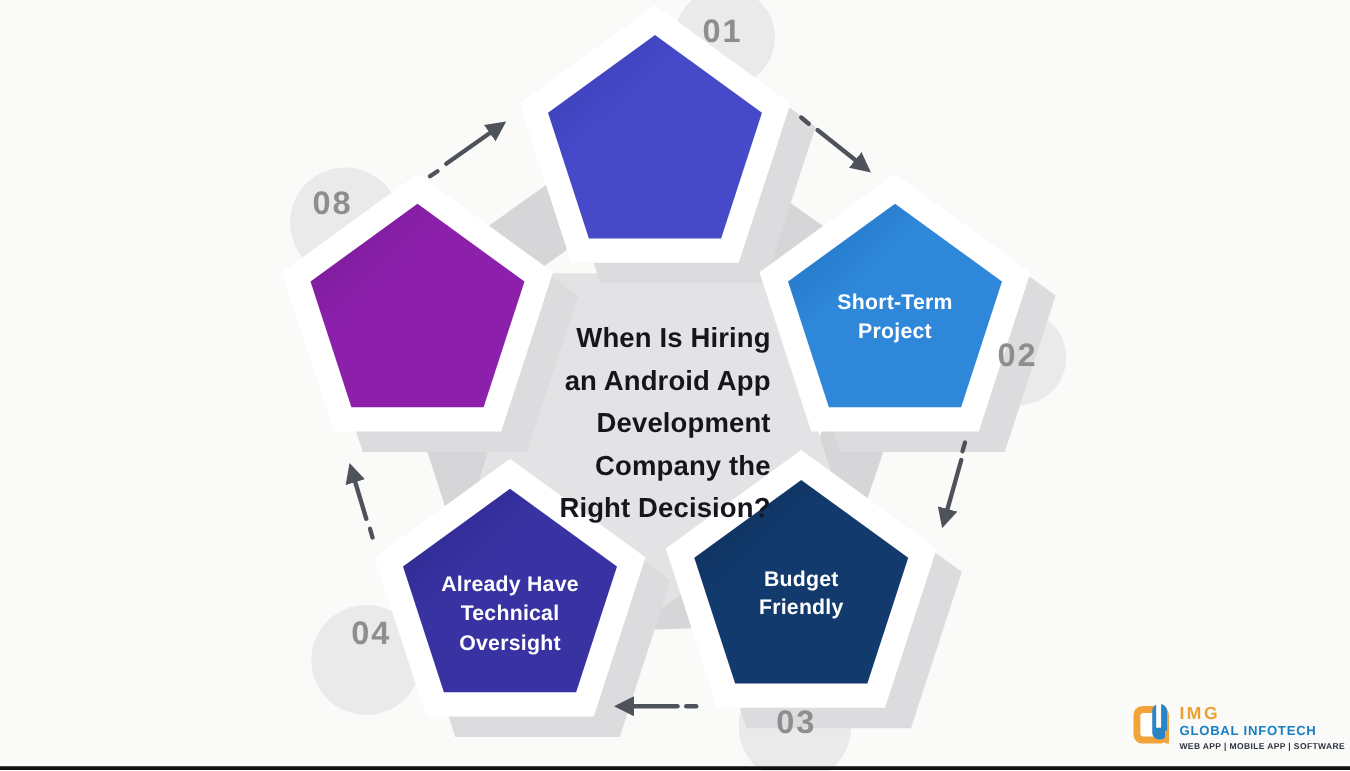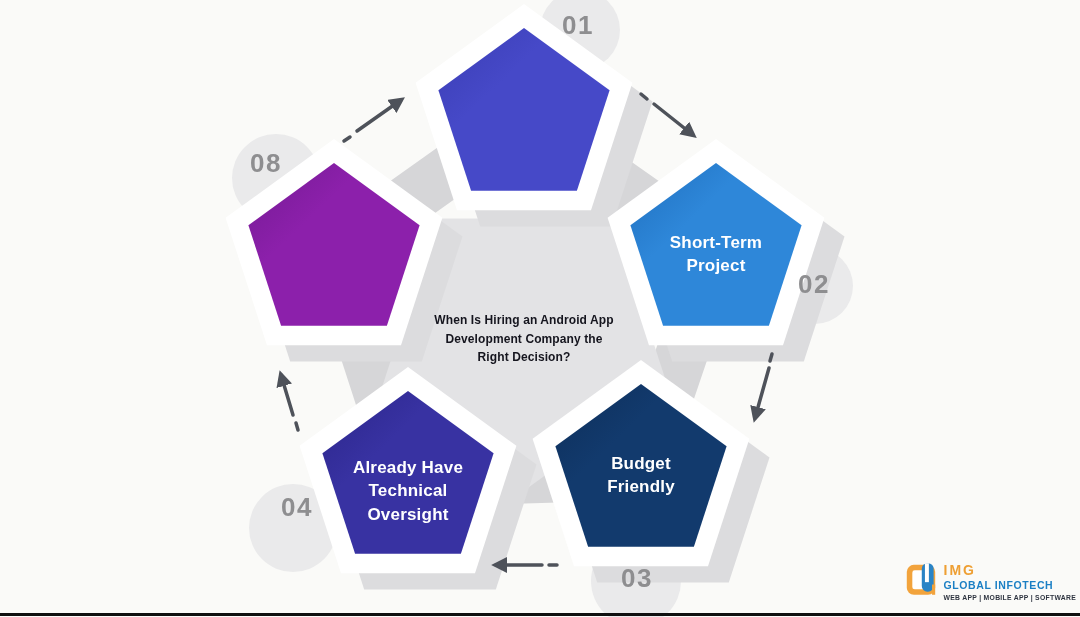--- a/index.html
+++ b/index.html
@@ -12,22 +12,22 @@
   .canvas svg.deco { position:absolute; left:0; top:0; }
   .overlay { position:absolute; transform:translate(-50%,-50%); text-align:center; }
   .step-label {
     color:#ffffff; font-weight:700; font-size:17px; line-height:1.38;
     letter-spacing:0.2px;
   }
   .step-number {
     color:#8e8e90; font-size:26px; font-weight:700; letter-spacing:1.5px;
   }
   .center-title {
-    color:#15151e; font-weight:700; font-size:12px; line-height:1.55;
-    width:185px; letter-spacing:0.1px;
+    color:#15151e; font-weight:700; font-size:22px; line-height:1.55;
+    width:185px; letter-spacing:0.1px;text-align:right;
   }
   .lbl-1 { left:524px; top:114px; width:160px; }
   .lbl-2 { left:716px; top:254px; width:130px;text-align:center; }
   .lbl-3 { left:641px; top:475px; width:120px; }
   .lbl-4 { left:408px; top:491px; width:140px; }
   .lbl-5 { left:334px; top:263px; width:120px; }
   .num-1 { left:578px; top:25px; }
   .num-2 { left:814px; top:284px;text-align:right; }
   .num-3 { left:637px; top:578px; }
   .num-4 { left:297px; top:507px; }

